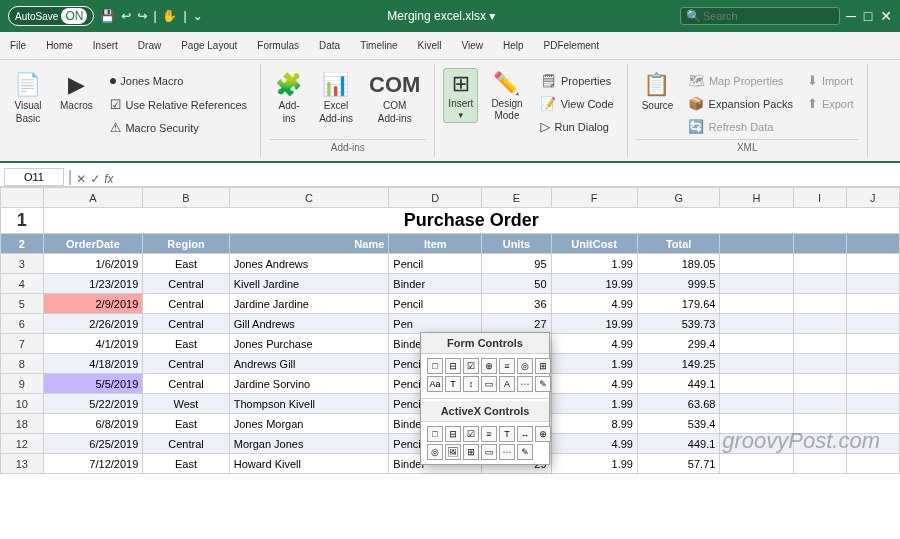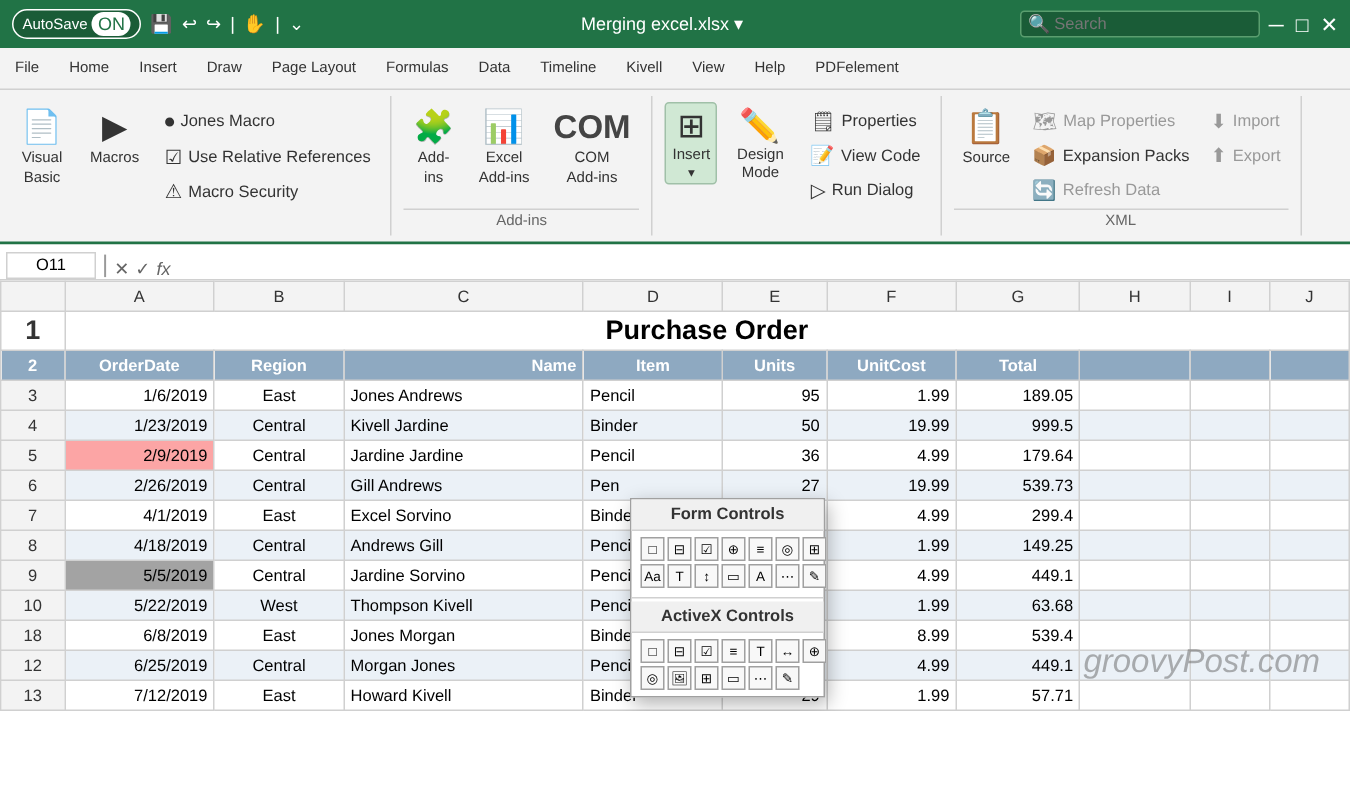--- a/index.html
+++ b/index.html
@@ -564,21 +564,21 @@
             <td style="background: rgb(235, 241, 247); text-align: right;">19.99</td>
             <td style="background: rgb(235, 241, 247); text-align: right;">539.73</td>
             <td style="background: rgb(235, 241, 247);"></td>
             <td style="background: rgb(235, 241, 247);"></td>
             <td style="background: rgb(235, 241, 247);"></td>
           </tr>
           <tr>
             <td class="row-num">7</td>
             <td style="background: rgb(255, 255, 255); text-align: right;">4/1/2019</td>
             <td style="background: rgb(255, 255, 255); text-align: center;">East</td>
-            <td style="background: rgb(255, 255, 255);">Excel Sorvino</td>
+            <td style="background: rgb(255, 255, 255);">Jones Purchase</td>
             <td style="background: rgb(255, 255, 255);">Binder</td>
             <td style="background: rgb(255, 255, 255); text-align: right;">60</td>
             <td style="background: rgb(255, 255, 255); text-align: right;">4.99</td>
             <td style="background: rgb(255, 255, 255); text-align: right;">299.4</td>
             <td style="background: rgb(255, 255, 255);"></td>
             <td style="background: rgb(255, 255, 255);"></td>
             <td style="background: rgb(255, 255, 255);"></td>
           </tr>
           <tr>
             <td class="row-num">8</td>
@@ -588,21 +588,21 @@
             <td style="background: rgb(235, 241, 247);">Pencil</td>
             <td style="background: rgb(235, 241, 247); text-align: right;">75</td>
             <td style="background: rgb(235, 241, 247); text-align: right;">1.99</td>
             <td style="background: rgb(235, 241, 247); text-align: right;">149.25</td>
             <td style="background: rgb(235, 241, 247);"></td>
             <td style="background: rgb(235, 241, 247);"></td>
             <td style="background: rgb(235, 241, 247);"></td>
           </tr>
           <tr>
             <td class="row-num">9</td>
-            <td style="background: #a3a3a3; text-align: right;">5/5/2019</td>
+            <td style="background: #c4b5fd; text-align: right;">5/5/2019</td>
             <td style="background: rgb(255, 255, 255); text-align: center;">Central</td>
             <td style="background: rgb(255, 255, 255);">Jardine Sorvino</td>
             <td style="background: rgb(255, 255, 255);">Pencil</td>
             <td style="background: rgb(255, 255, 255); text-align: right;">90</td>
             <td style="background: rgb(255, 255, 255); text-align: right;">4.99</td>
             <td style="background: rgb(255, 255, 255); text-align: right;">449.1</td>
             <td style="background: rgb(255, 255, 255);"></td>
             <td style="background: rgb(255, 255, 255);"></td>
             <td style="background: rgb(255, 255, 255);"></td>
           </tr>

